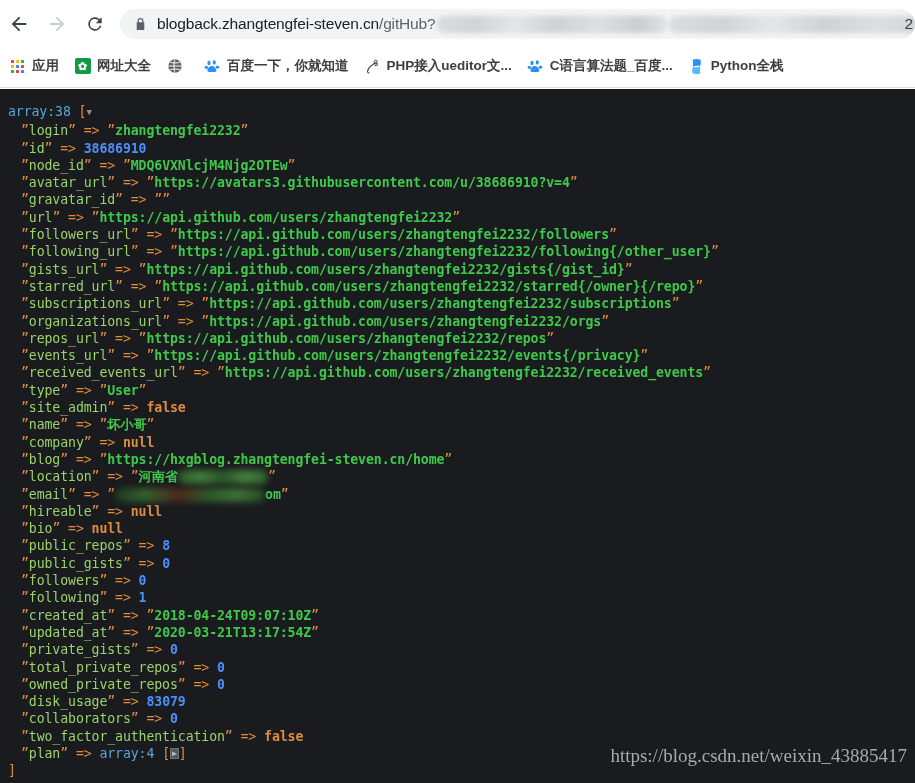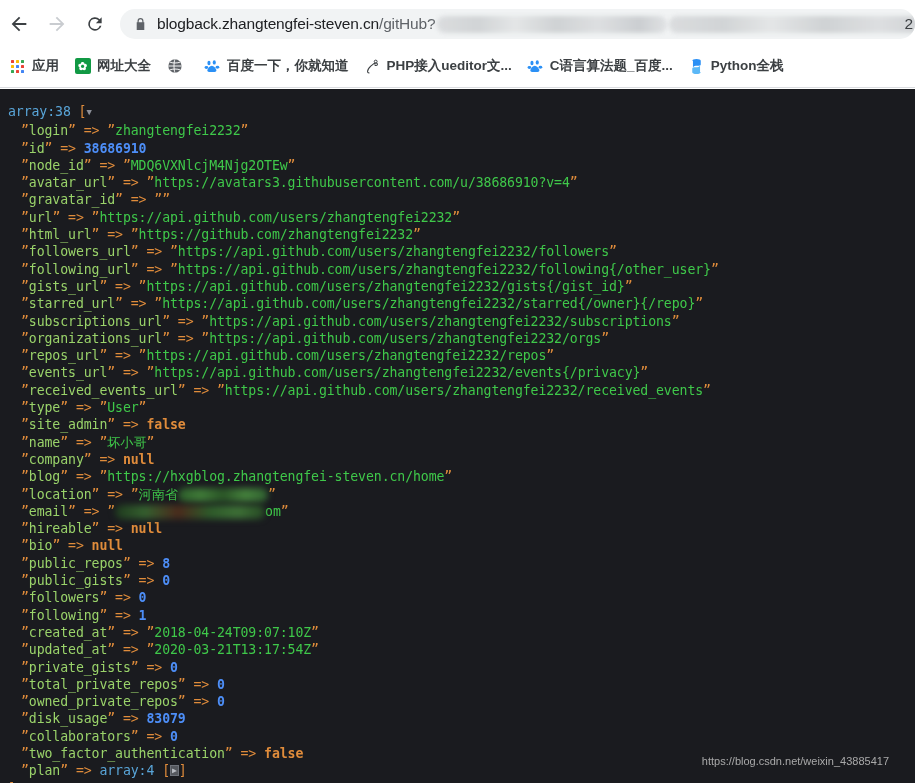--- a/index.html
+++ b/index.html
@@ -128,21 +128,21 @@
     white-space: pre;
     letter-spacing: -0.1px;
   }
   .ind { padding-left: 13px; }
 
   .c-head   { color: #59a5d8; }       
   .c-brack  { color: #e08c3b; }       
   .c-key    { color: #9ad36a; }       
   .c-quote  { color: #e08c3b; }       
   .c-arrow  { color: #e08c3b; }       
-  .c-str    { color: #3fc84a; font-weight: normal; }  
+  .c-str    { color: #3fc84a; font-weight: bold; }  
   .c-num    { color: #4d8ef7; font-weight: bold; }  
   .c-kw     { color: #e08c3b; font-weight: bold; }  
   .c-count  { color: #59a5d8; }
 
   .toggle {
     display: inline-block;
     color: #8d9099;
     font-size: 9px;
     transform: translateY(-1.5px);
   }
@@ -166,23 +166,23 @@
   }
   .redact-green {
     background: linear-gradient(90deg,#2c5c2a 0%,#3f7a38 25%,#2a5527 50%,#44803c 75%,#2f6030 100%);
   }
   .redact-dark {
     background: linear-gradient(90deg,#1f3a1e 0%,#35602f 20%,#4a2a1c 42%,#2e5a2a 63%,#3d6f36 82%,#264a24 100%);
   }
 
   .watermark {
     position: absolute;
-    right: 26px; bottom: 16px;
-    font-family: Liberation Sans, sans-serif;
-    font-size: 11px;
+    right: 8px; bottom: 16px;
+    font-family: Liberation Serif, serif;
+    font-size: 19px;
     color: #b9b9b9;
     opacity: 0.9;
     white-space: nowrap;
   }
 </style>
 </head>
 <body>
 
 <div id="page">
 
@@ -309,21 +309,20 @@
 
     <div class="codeline"><span class="c-head">array:</span><span class="c-head">38</span><span class="c-brack"> [</span><span class="toggle">▼</span></div>
 
     <div id="entries">
         <div class="codeline ind"><span class="c-quote">”</span><span class="c-key">login</span><span class="c-quote">”</span><span class="c-arrow"> =&gt; </span><span class="c-quote">”</span><span class="c-str">zhangtengfei2232</span><span class="c-quote">”</span></div>
         <div class="codeline ind"><span class="c-quote">”</span><span class="c-key">id</span><span class="c-quote">”</span><span class="c-arrow"> =&gt; </span><span class="c-num">38686910</span></div>
         <div class="codeline ind"><span class="c-quote">”</span><span class="c-key">node_id</span><span class="c-quote">”</span><span class="c-arrow"> =&gt; </span><span class="c-quote">”</span><span class="c-str">MDQ6VXNlcjM4Njg2OTEw</span><span class="c-quote">”</span></div>
         <div class="codeline ind"><span class="c-quote">”</span><span class="c-key">avatar_url</span><span class="c-quote">”</span><span class="c-arrow"> =&gt; </span><span class="c-quote">”</span><span class="c-str">https://avatars3.githubusercontent.com/u/38686910?v=4</span><span class="c-quote">”</span></div>
         <div class="codeline ind"><span class="c-quote">”</span><span class="c-key">gravatar_id</span><span class="c-quote">”</span><span class="c-arrow"> =&gt; </span><span class="c-quote">”</span><span class="c-str"></span><span class="c-quote">”</span></div>
         <div class="codeline ind"><span class="c-quote">”</span><span class="c-key">url</span><span class="c-quote">”</span><span class="c-arrow"> =&gt; </span><span class="c-quote">”</span><span class="c-str">https://api.github.com/users/zhangtengfei2232</span><span class="c-quote">”</span></div>
-        <div class="codeline ind"><span class="c-quote">”</span><span class="c-key">html_url</span><span class="c-quote">”</span><span class="c-arrow"> =&gt; </span><span class="c-quote">”</span><span class="c-str">https://github.com/zhangtengfei2232</span><span class="c-quote">”</span></div>
         <div class="codeline ind"><span class="c-quote">”</span><span class="c-key">followers_url</span><span class="c-quote">”</span><span class="c-arrow"> =&gt; </span><span class="c-quote">”</span><span class="c-str">https://api.github.com/users/zhangtengfei2232/followers</span><span class="c-quote">”</span></div>
         <div class="codeline ind"><span class="c-quote">”</span><span class="c-key">following_url</span><span class="c-quote">”</span><span class="c-arrow"> =&gt; </span><span class="c-quote">”</span><span class="c-str">https://api.github.com/users/zhangtengfei2232/following{/other_user}</span><span class="c-quote">”</span></div>
         <div class="codeline ind"><span class="c-quote">”</span><span class="c-key">gists_url</span><span class="c-quote">”</span><span class="c-arrow"> =&gt; </span><span class="c-quote">”</span><span class="c-str">https://api.github.com/users/zhangtengfei2232/gists{/gist_id}</span><span class="c-quote">”</span></div>
         <div class="codeline ind"><span class="c-quote">”</span><span class="c-key">starred_url</span><span class="c-quote">”</span><span class="c-arrow"> =&gt; </span><span class="c-quote">”</span><span class="c-str">https://api.github.com/users/zhangtengfei2232/starred{/owner}{/repo}</span><span class="c-quote">”</span></div>
         <div class="codeline ind"><span class="c-quote">”</span><span class="c-key">subscriptions_url</span><span class="c-quote">”</span><span class="c-arrow"> =&gt; </span><span class="c-quote">”</span><span class="c-str">https://api.github.com/users/zhangtengfei2232/subscriptions</span><span class="c-quote">”</span></div>
         <div class="codeline ind"><span class="c-quote">”</span><span class="c-key">organizations_url</span><span class="c-quote">”</span><span class="c-arrow"> =&gt; </span><span class="c-quote">”</span><span class="c-str">https://api.github.com/users/zhangtengfei2232/orgs</span><span class="c-quote">”</span></div>
         <div class="codeline ind"><span class="c-quote">”</span><span class="c-key">repos_url</span><span class="c-quote">”</span><span class="c-arrow"> =&gt; </span><span class="c-quote">”</span><span class="c-str">https://api.github.com/users/zhangtengfei2232/repos</span><span class="c-quote">”</span></div>
         <div class="codeline ind"><span class="c-quote">”</span><span class="c-key">events_url</span><span class="c-quote">”</span><span class="c-arrow"> =&gt; </span><span class="c-quote">”</span><span class="c-str">https://api.github.com/users/zhangtengfei2232/events{/privacy}</span><span class="c-quote">”</span></div>
         <div class="codeline ind"><span class="c-quote">”</span><span class="c-key">received_events_url</span><span class="c-quote">”</span><span class="c-arrow"> =&gt; </span><span class="c-quote">”</span><span class="c-str">https://api.github.com/users/zhangtengfei2232/received_events</span><span class="c-quote">”</span></div>
         <div class="codeline ind"><span class="c-quote">”</span><span class="c-key">type</span><span class="c-quote">”</span><span class="c-arrow"> =&gt; </span><span class="c-quote">”</span><span class="c-str">User</span><span class="c-quote">”</span></div>

